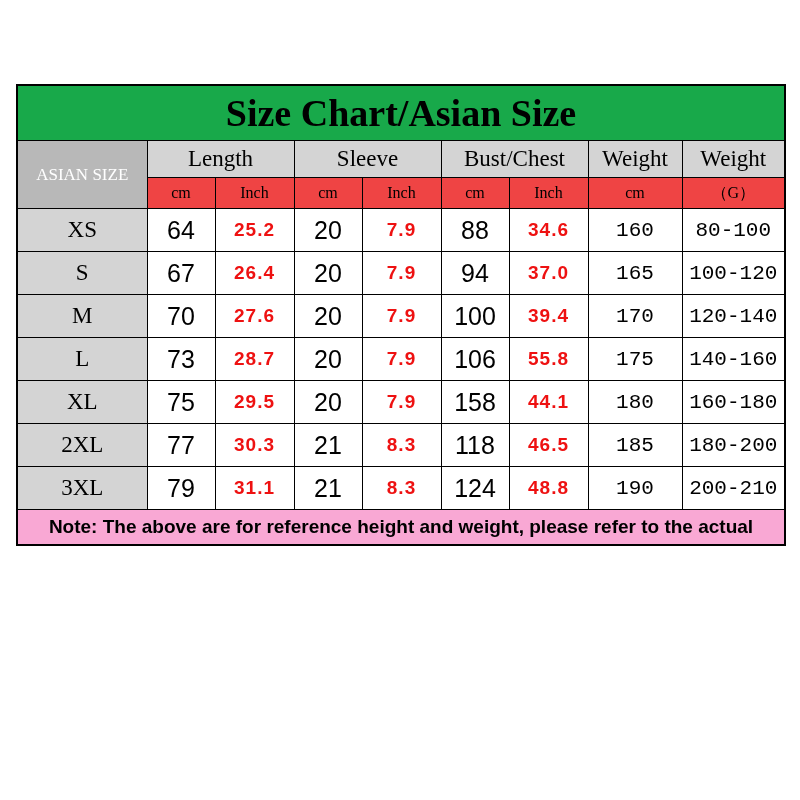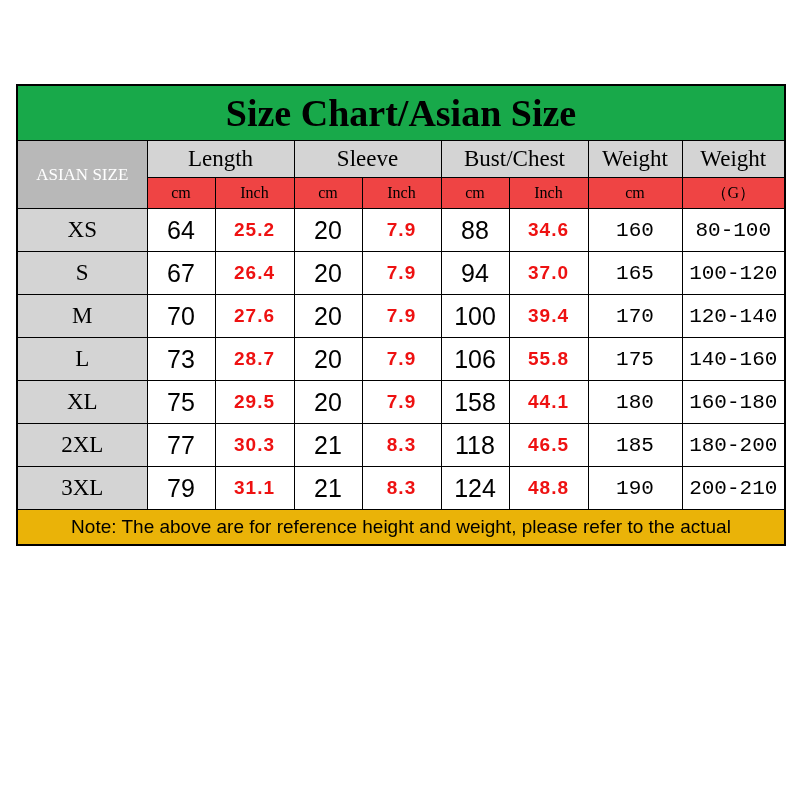--- a/index.html
+++ b/index.html
@@ -87,23 +87,23 @@
   .data-row td.metric {
     font-family: "Liberation Sans", sans-serif;
     font-size: 25px;
   }
   .data-row td.wide {
     font-family: Liberation Mono, monospace;
     font-size: 21px;
   }
   .note-row td {
     height: 34px;
-    background: #eab308;
+    background: #f9a8d4;
     font-size: 19px;
-    font-weight: normal;
+    font-weight: bold;
     text-align: left;
     padding-left: 6px;
     font-family: "Liberation Sans", sans-serif;
     border-bottom: 2px solid #000;
     border-left: 2px solid #000;
     border-right: 2px solid #000;
   }
   .footnote {
     position: absolute;
     left: 20px;

